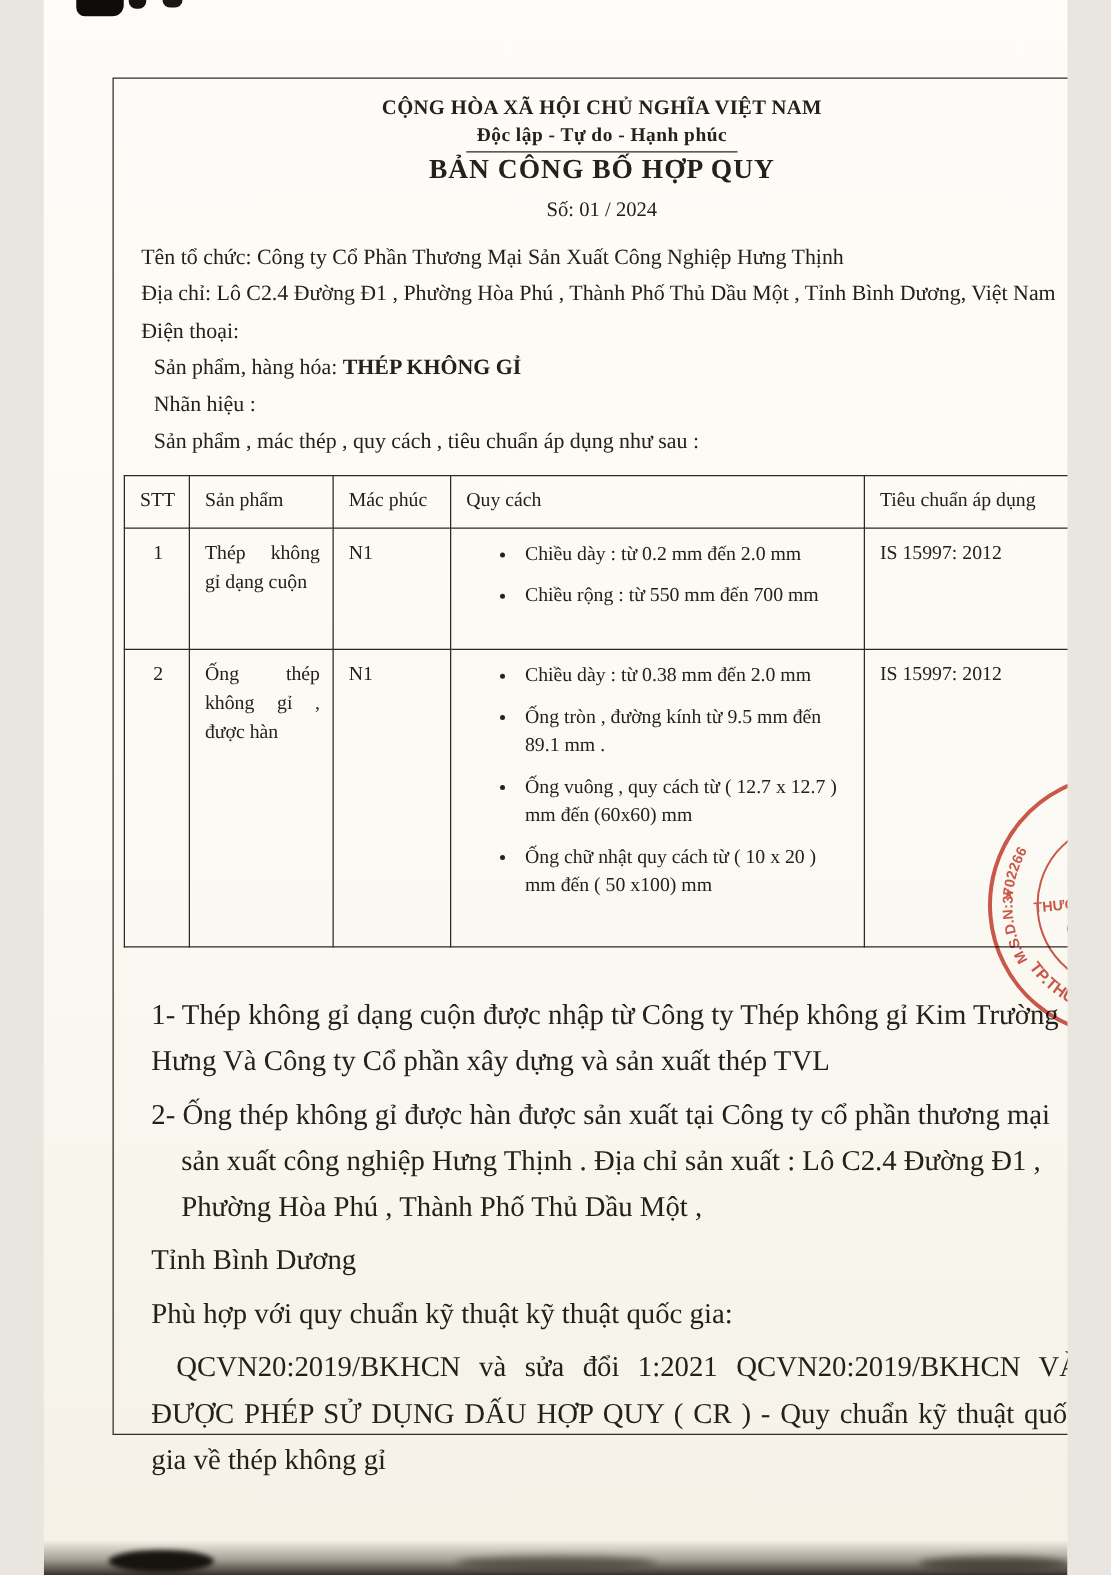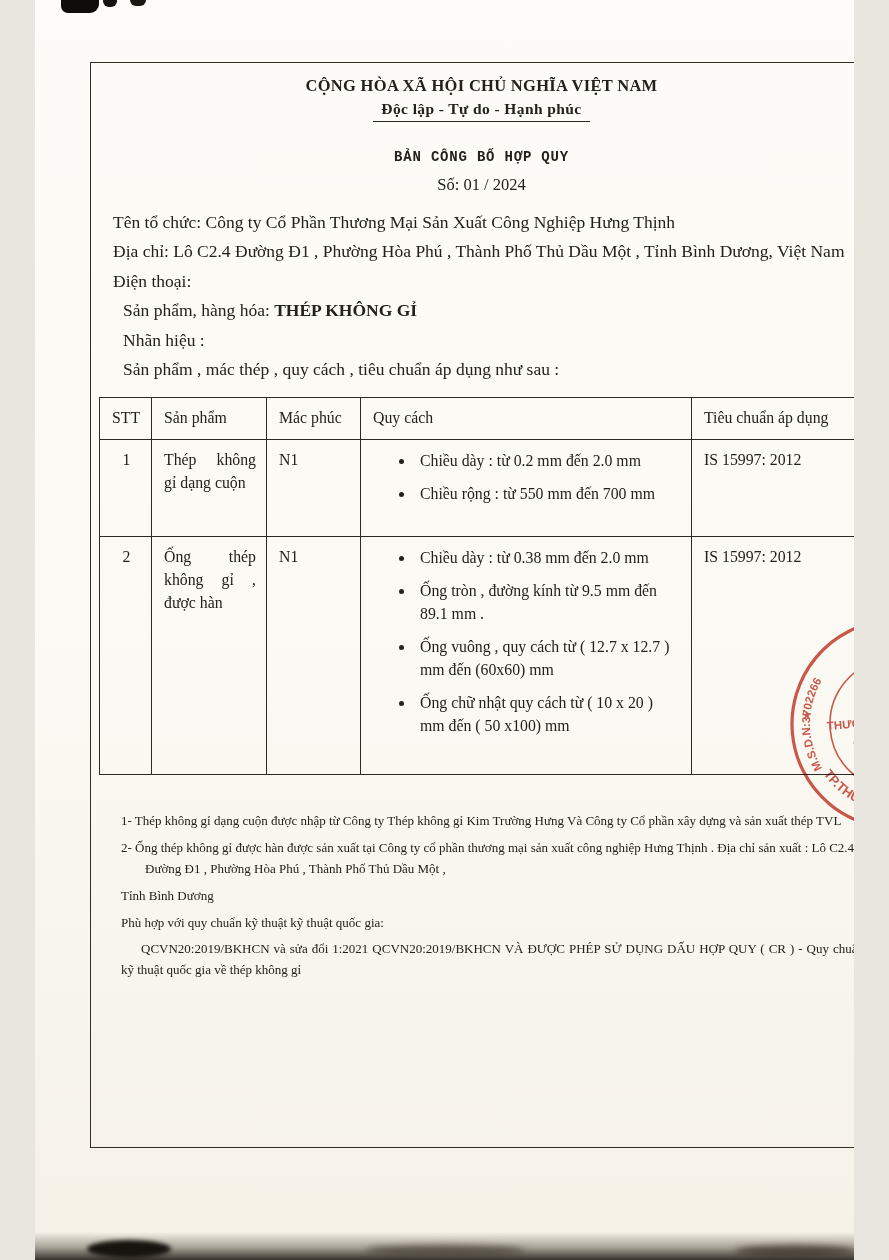--- a/index.html
+++ b/index.html
@@ -29,23 +29,23 @@
     position:absolute; left:55px; top:62px; width:783px; height:1086px;
     border:1.6px solid #332d24; box-sizing:border-box; padding-top:13px;
   }
   .nat-title { text-align:center; font-weight:bold; font-size:16.5px; letter-spacing:.3px; }
   .nat-motto { text-align:center; margin-top:4px; }
   .nat-motto span {
     display:inline-block; font-weight:bold; font-size:15.5px; letter-spacing:.4px;
     border-bottom:1.7px solid #2a2620; padding:0 8px 3px 8px;
   }
   .doc-title {
-    text-align:center; margin-top:27px;
-    font-family:Liberation Mono, monospace;
-    font-weight:bold; font-size:14px; letter-spacing:.8px;
+    text-align:center; 
+    font-family:Liberation Serif, serif;
+    font-weight:bold; font-size:22px; letter-spacing:.8px;
   }
   .doc-number { text-align:center; margin-top:10px; font-size:16.5px; }
 
   .body-block { margin:13px 26px 0 22px; font-size:17.5px; line-height:1.68; text-align:justify; }
   .body-block p { margin:0; }
   .body-block .indented { margin-left:10px; }
   .bold { font-weight:bold; }
 
   table.spec-table {
     border-collapse:collapse; table-layout:fixed;
@@ -57,21 +57,21 @@
     vertical-align:top; text-align:left; font-weight:normal;
   }
   .spec-table thead tr { height:42px; }
   .spec-table tr.row-1 { height:97px; }
   .spec-table tr.row-2 { height:238px; }
   .spec-table td.c-stt { text-align:center; }
   .spec-table td.c-sp { text-align:justify; }
   ul.spec-list { margin:1px 0 0 0; padding-left:42px; }
   ul.spec-list li { margin-bottom:10px; padding-left:5px; }
 
-  .notes { margin:36px 8px 0 30px; font-size:13px; line-height:1.6; }
+  .notes { margin:36px 8px 0 30px; font-size:23px; line-height:1.6; }
   .notes p { margin:0 0 6px 0; }
   .note-hang { padding-left:24px; text-indent:-24px; }
   .note-tinh { margin-left:-10px; }
   .note-qcvn { margin-left:-22px; text-indent:20px; text-align:justify; margin-bottom:0; }
 
   
   .stamp {
     position:absolute; left:753px; top:616px; width:216px; height:216px;
     transform:rotate(-5deg); opacity:.84; mix-blend-mode:multiply;
   }

